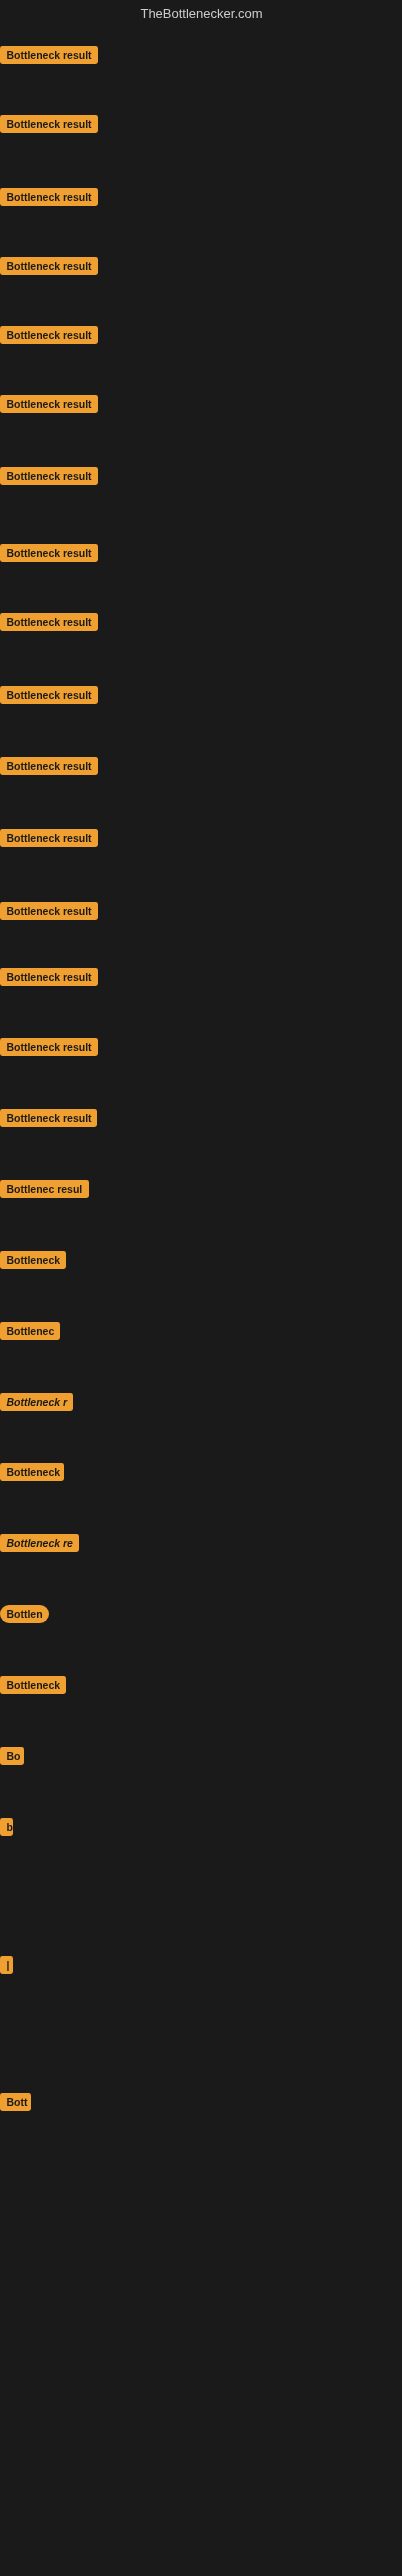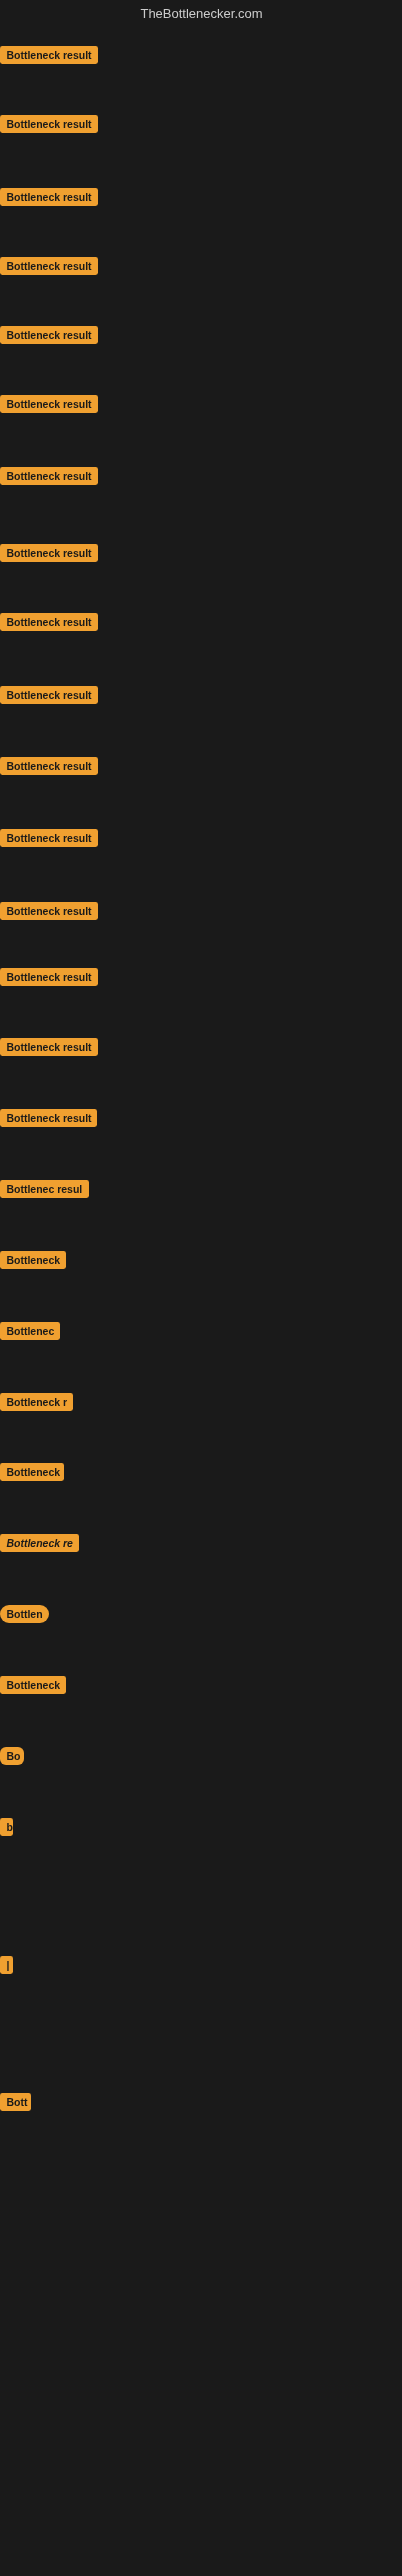--- a/index.html
+++ b/index.html
@@ -59,23 +59,23 @@
     <div class="bottleneck-item" style="top: 686px;"><span class="bottleneck-badge" style="max-width: 113px;">Bottleneck result</span></div>
     <div class="bottleneck-item" style="top: 757px;"><span class="bottleneck-badge" style="max-width: 113px;">Bottleneck result</span></div>
     <div class="bottleneck-item" style="top: 829px;"><span class="bottleneck-badge" style="max-width: 113px;">Bottleneck result</span></div>
     <div class="bottleneck-item" style="top: 902px;"><span class="bottleneck-badge" style="max-width: 113px;">Bottleneck result</span></div>
     <div class="bottleneck-item" style="top: 968px;"><span class="bottleneck-badge" style="max-width: 113px;">Bottleneck result</span></div>
     <div class="bottleneck-item" style="top: 1038px;"><span class="bottleneck-badge" style="max-width: 113px;">Bottleneck result</span></div>
     <div class="bottleneck-item" style="top: 1109px;"><span class="bottleneck-badge" style="max-width: 97px;">Bottleneck result</span></div>
     <div class="bottleneck-item" style="top: 1180px;"><span class="bottleneck-badge" style="max-width: 95px;">Bottlenec resul</span></div>
     <div class="bottleneck-item" style="top: 1251px;"><span class="bottleneck-badge" style="max-width: 71px;">Bottleneck</span></div>
     <div class="bottleneck-item" style="top: 1322px;"><span class="bottleneck-badge" style="max-width: 60px;">Bottlenec</span></div>
-    <div class="bottleneck-item" style="top: 1393px;"><span class="bottleneck-badge" style="max-width: 76px;">Bottleneck r</span></div>
+    <div class="bottleneck-item" style="top: 1393px;"><span class="bottleneck-badge" style="max-width: 76px; font-style: italic;">Bottleneck r</span></div>
     <div class="bottleneck-item" style="top: 1463px;"><span class="bottleneck-badge" style="max-width: 64px;">Bottleneck</span></div>
     <div class="bottleneck-item" style="top: 1534px; font-style: italic;"><span class="bottleneck-badge" style="max-width: 82px;">Bottleneck re</span></div>
     <div class="bottleneck-item" style="top: 1605px;"><span class="bottleneck-badge" style="max-width: 55px; border-radius: 9px;">Bottlen</span></div>
     <div class="bottleneck-item" style="top: 1676px;"><span class="bottleneck-badge" style="max-width: 71px;">Bottleneck</span></div>
-    <div class="bottleneck-item" style="top: 1747px;"><span class="bottleneck-badge" style="max-width: 24px; border-radius: 6px;">Bo</span></div>
+    <div class="bottleneck-item" style="top: 1747px;"><span class="bottleneck-badge" style="max-width: 24px;">Bo</span></div>
     <div class="bottleneck-item" style="top: 1818px;"><span class="bottleneck-badge" style="max-width: 13px;">b</span></div>
     <div class="bottleneck-item" style="top: 1956px;"><span class="bottleneck-badge" style="max-width: 9.7px;">|</span></div>
     <div class="bottleneck-item" style="top: 2093px;"><span class="bottleneck-badge" style="max-width: 31px;">Bott</span></div>
   </div>
 
 
 </body></html>

